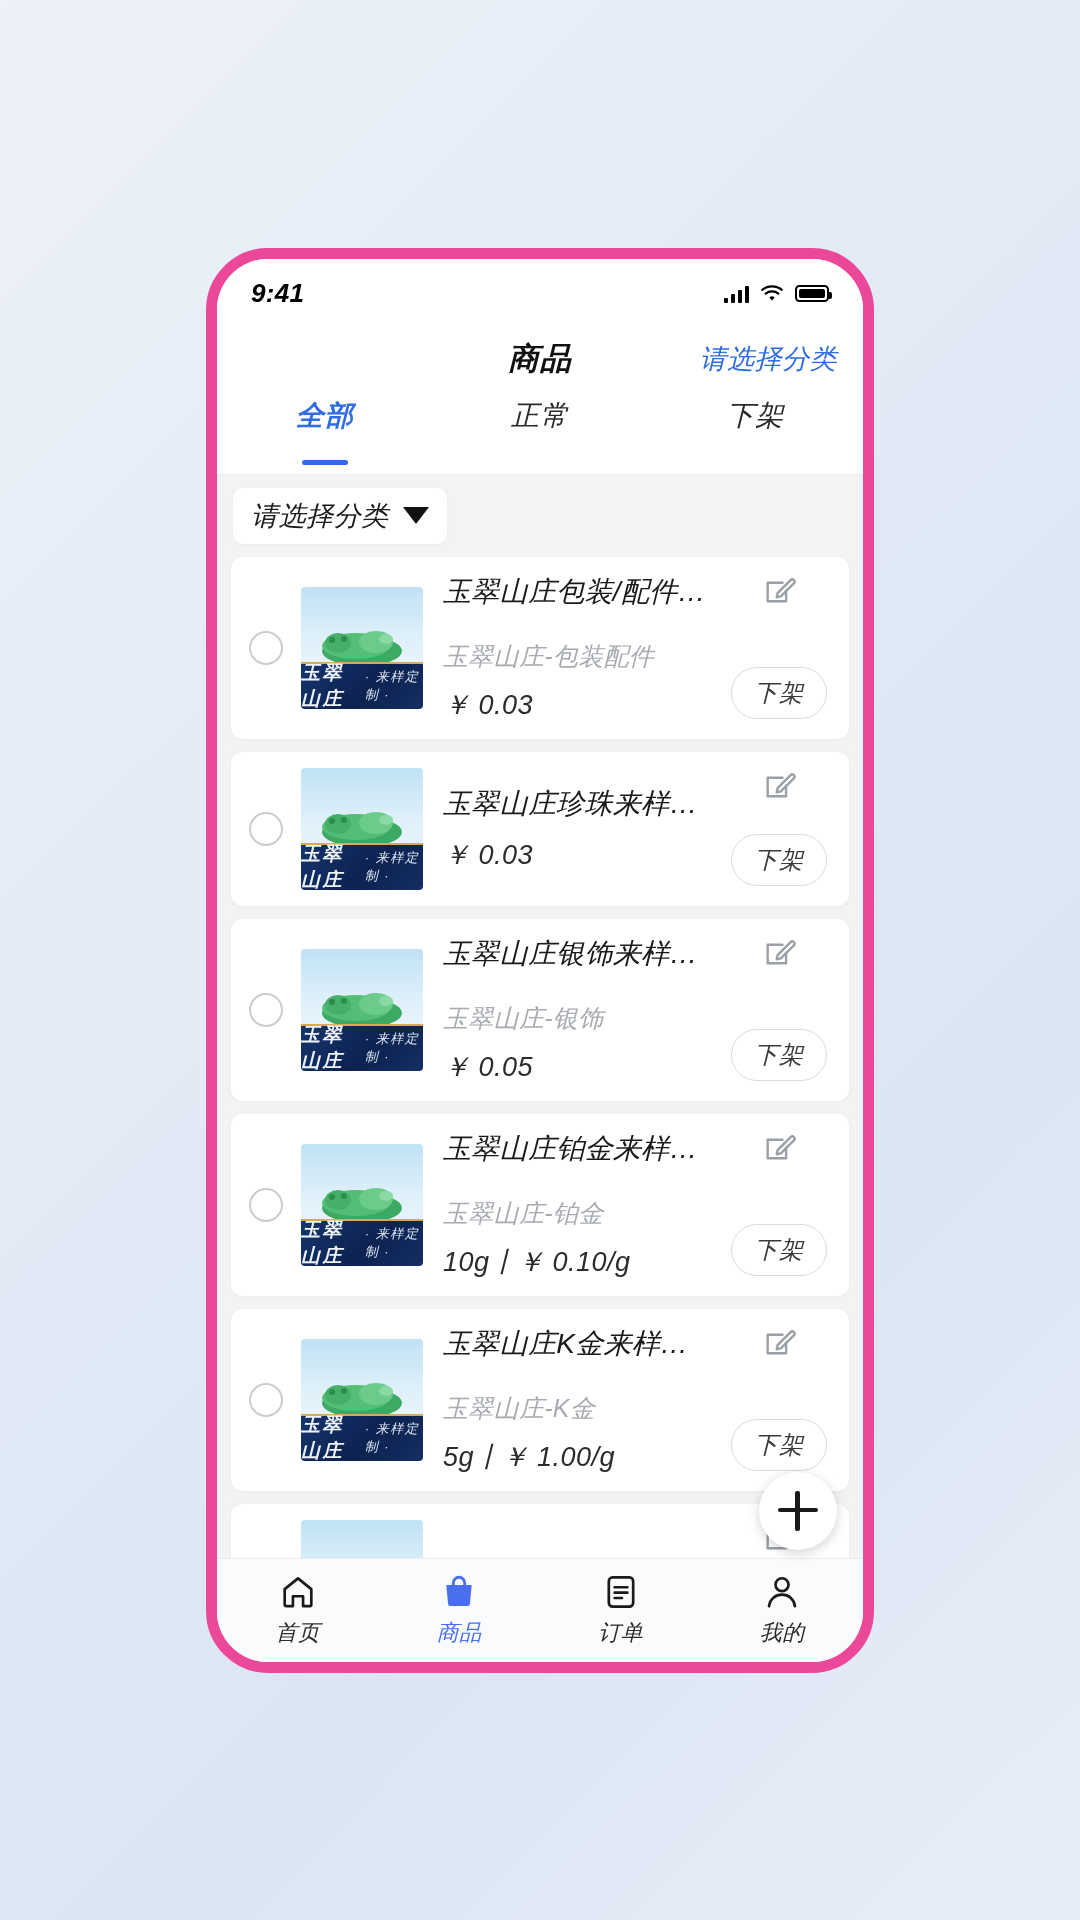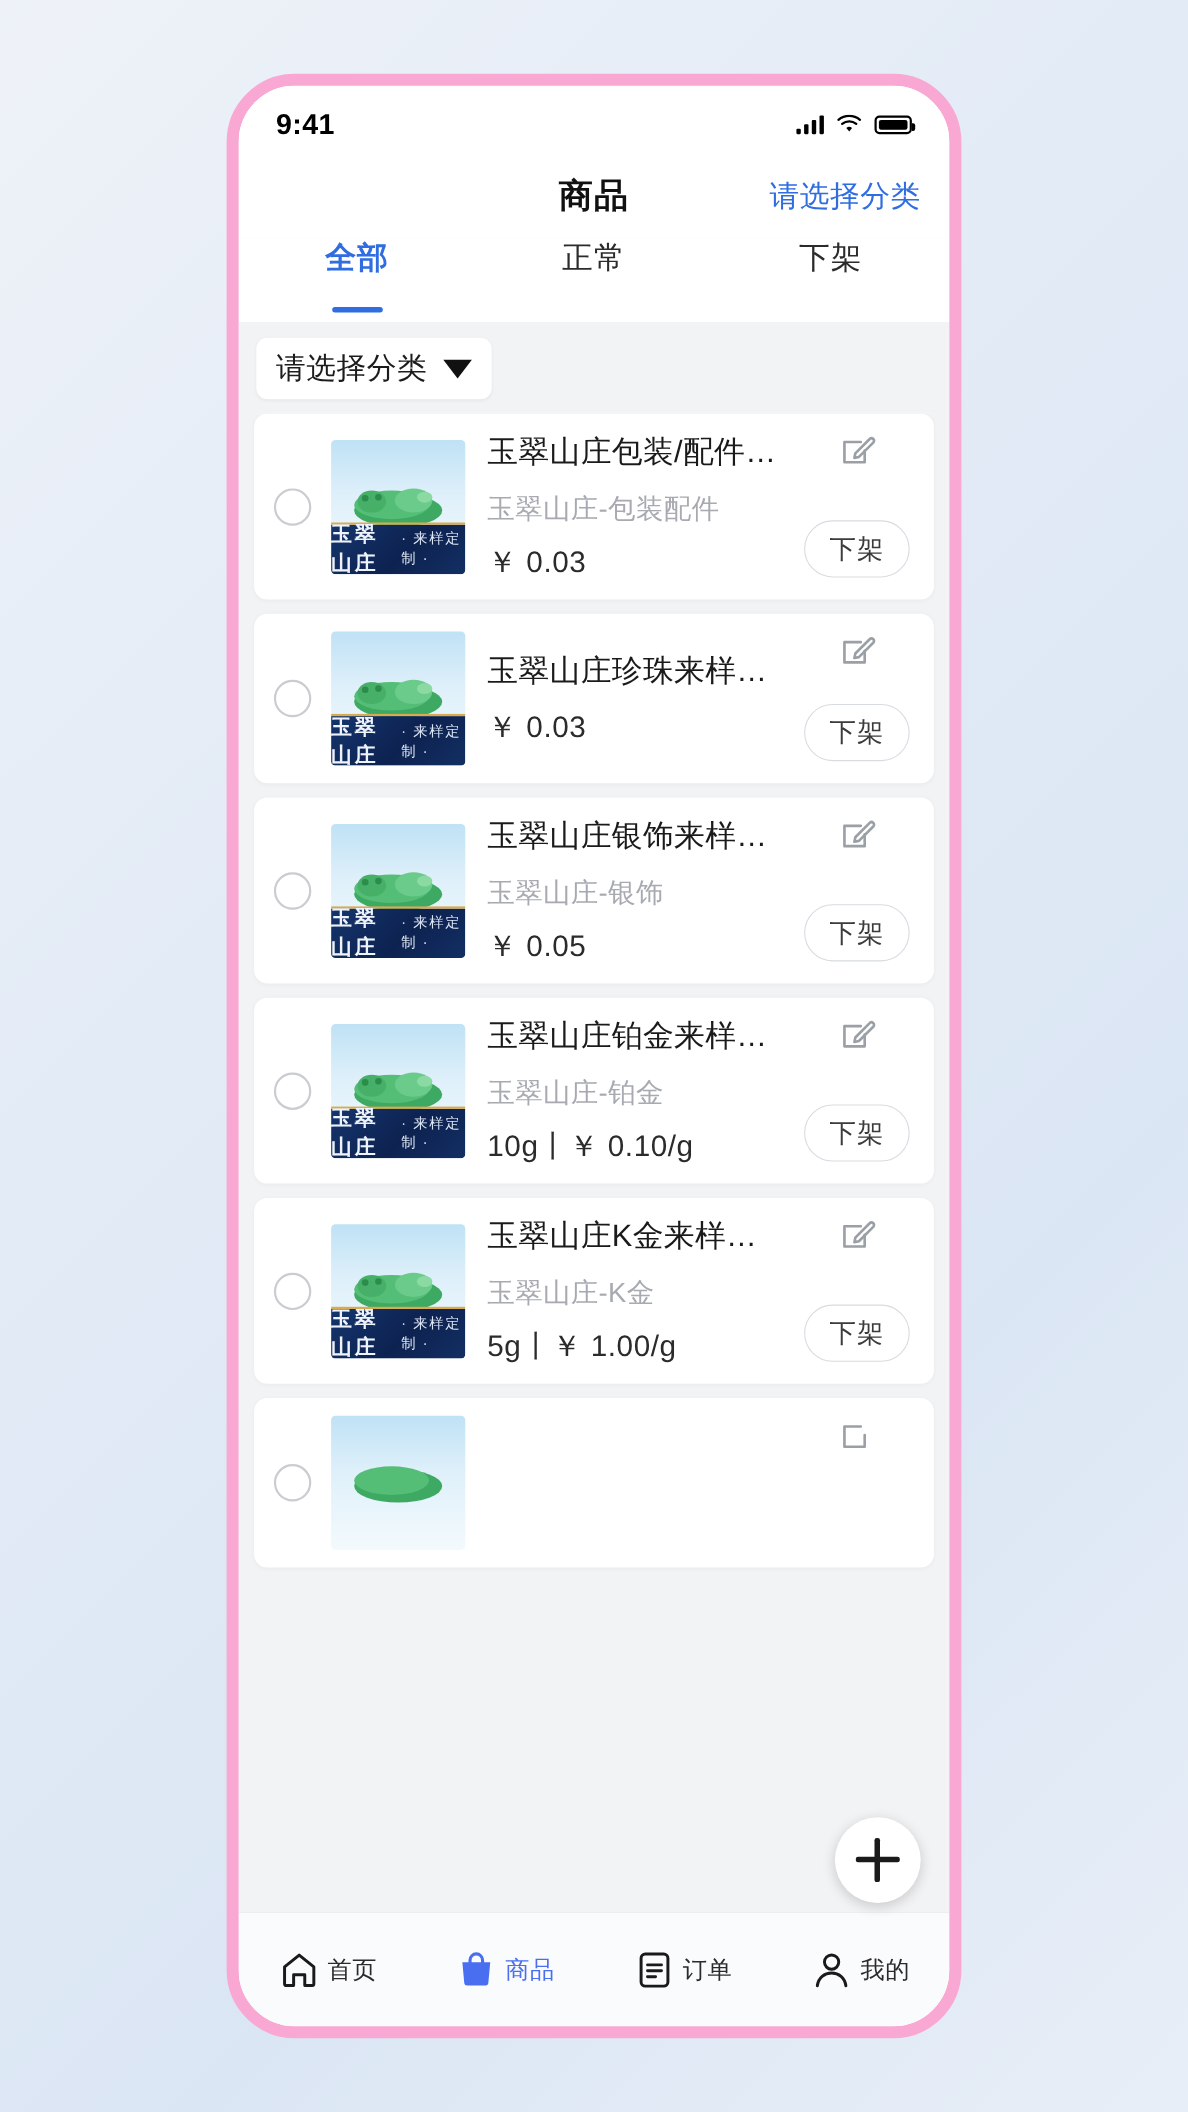--- a/index.html
+++ b/index.html
@@ -9,26 +9,26 @@
     overflow: hidden;
   }
   body {
     background: linear-gradient(135deg, #eef2f8 0%, #e3ebf6 35%, #dbe6f4 70%, #e8eef7 100%);
     display: flex; align-items: center; justify-content: center;
   }
 
   
   .phone-frame {
     position: relative;
-    width: 668px; height: 1786px;
-    border: 11px solid #f9a8d4;
+    width: 668px; height: 1425px;
+    border: 11px solid #ec4899;
     border-radius: 62px;
     background: #ffffff;
     overflow: hidden;
-    display: flex; flex-direction: column;
+    display: flex; flex-direction: column; font-style: italic;
   }
   .screen {
     flex: 1; display: flex; flex-direction: column;
     background: #f5f6f8; overflow: hidden; position: relative;
   }
 
   
   .status-bar {
     height: 62px; background: #fff; flex: none;
     display: flex; align-items: center; justify-content: space-between;
@@ -127,21 +127,21 @@
     gap: 1px;
   }
   .banner-main { font-size: 19px; color: #eef3fb; letter-spacing: 2.5px; font-weight: 600;}
   .banner-sub { font-size: 13px; color: #dde6f4; letter-spacing: 1.5px; }
 
   .info { flex: 1; min-width: 0; padding-left: 6px; }
   .p-title {
     font-size: 28px; color: #1a1a1a; letter-spacing: .3px;
     white-space: nowrap; overflow: hidden; text-overflow: ellipsis;
   }
-  .p-sub { font-size: 25px; color: #a7abb1; margin-top: 16px; letter-spacing: .3px; }
+  .p-sub { font-size: 25px; color: #a7abb1; margin-top: 29px; letter-spacing: .3px; }
   .p-price { font-size: 27px; color: #2b2b2b; margin-top: 14px; letter-spacing: .5px; }
 
   .actions {
     flex: none; width: 112px; align-self: stretch;
     display: flex; flex-direction: column; align-items: center; justify-content: space-between;
     padding: 2px 0 4px 0;
   }
   .edit-ic { width: 34px; height: 34px; }
   .off-btn {
     border: 1px solid #d8dbe0; border-radius: 30px;
@@ -164,21 +164,21 @@
   .fab-plus::before { left: 0; right: 0; top: 17px; height: 4.5px; }
   .fab-plus::after { top: 0; bottom: 0; left: 17px; width: 4.5px; }
 
   
   .bottom-nav {
     height: 104px; flex: none; background: #fafbfc;
     border-top: 1px solid #ebedf0;
     display: flex; align-items: center;
   }
   .nav-item {
-    flex: 1; display: flex; flex-direction: row;
+    flex: 1; display: flex; flex-direction: column;
     align-items: center; justify-content: center; gap: 7px;
   }
   .nav-ic { width: 38px; height: 38px; display:block; }
   .nav-label { font-size: 22px; color: #2b2b2b; letter-spacing: .5px; }
   .nav-item.active .nav-label { color: #4a6ef0; }
 </style>
 </head>
 <body>
 
 <div class="phone-frame">

